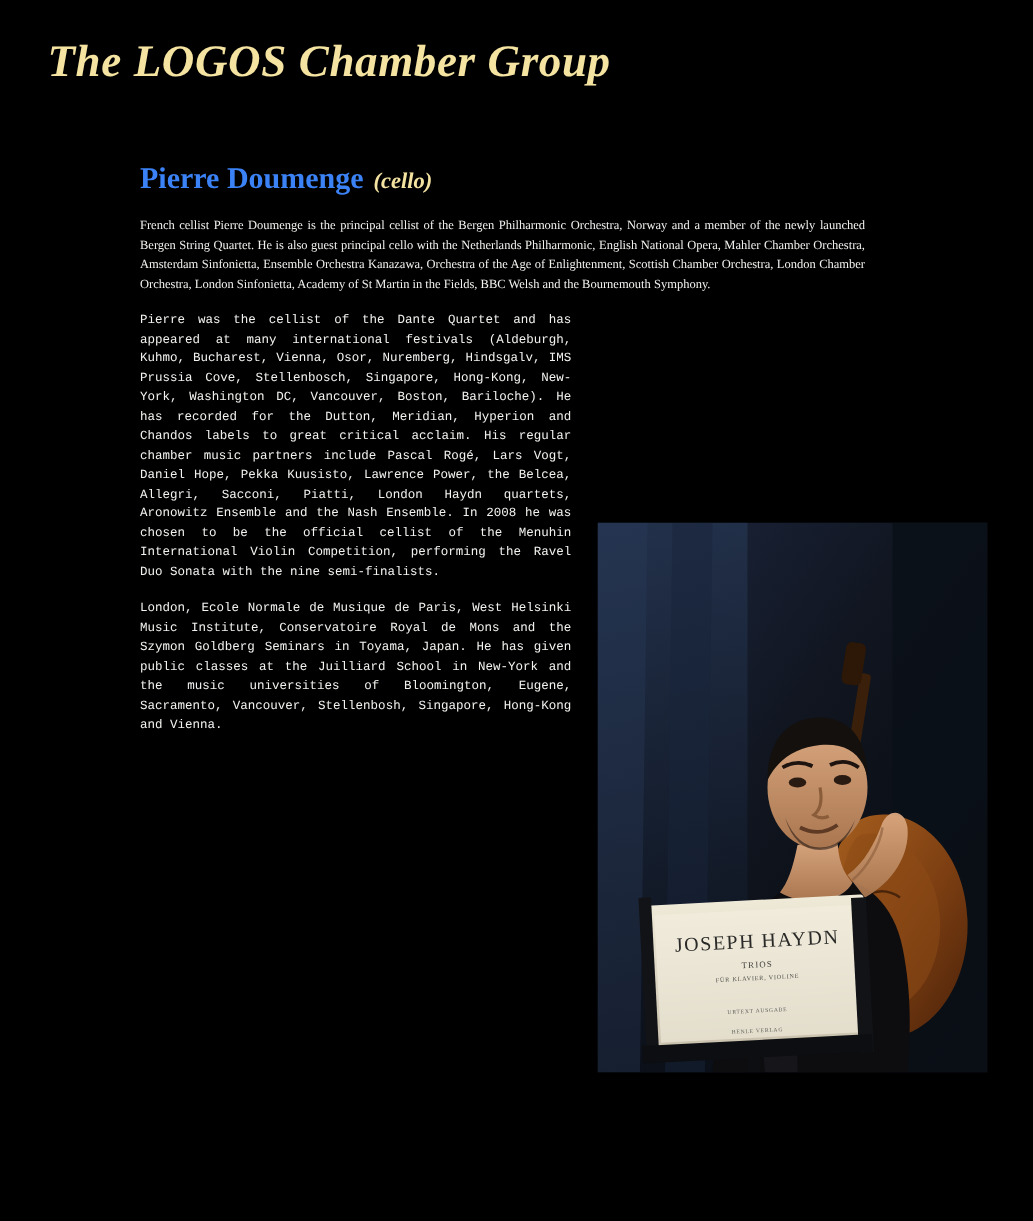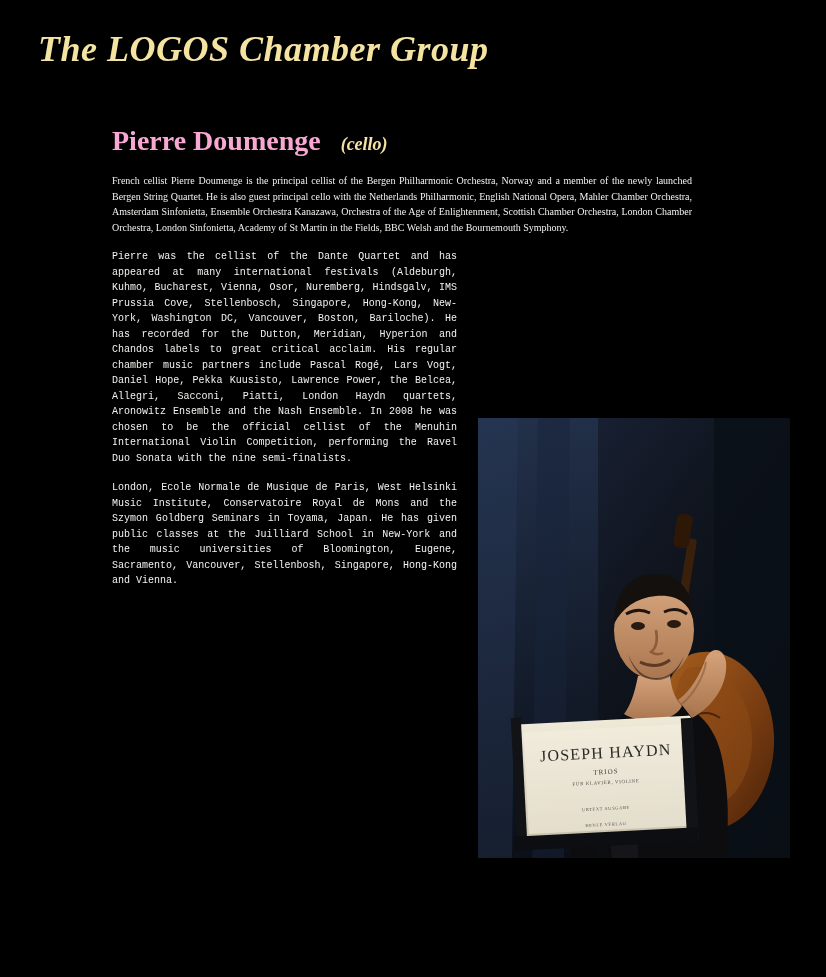--- a/index.html
+++ b/index.html
@@ -39,29 +39,29 @@
     width: 580px;
   }
   .artist-head {
     margin: 0 0 16px 0;
     line-height: 1.1;
     white-space: nowrap;
   }
   .artist-name {
     font-family: "Liberation Serif", serif;
     font-weight: bold;
-    font-size: 28px;
-    color: #f9a8d4;
+    font-size: 24px;
+    color: #3b82f6;
   }
   .artist-role {
     font-family: "Liberation Serif", serif;
     font-style: italic;
     font-size: 18px;
     color: #f4e3a1;
-    margin-left: 20px;
+    margin-left: 8px;
   }
   .bio {
     font-family: "Liberation Serif", serif;
     font-size: 10px;
     line-height: 1.55;
     color: #f2f2ef;
     text-align: justify;
     margin: 0 0 14px 0;
   }
   .col-narrow {

